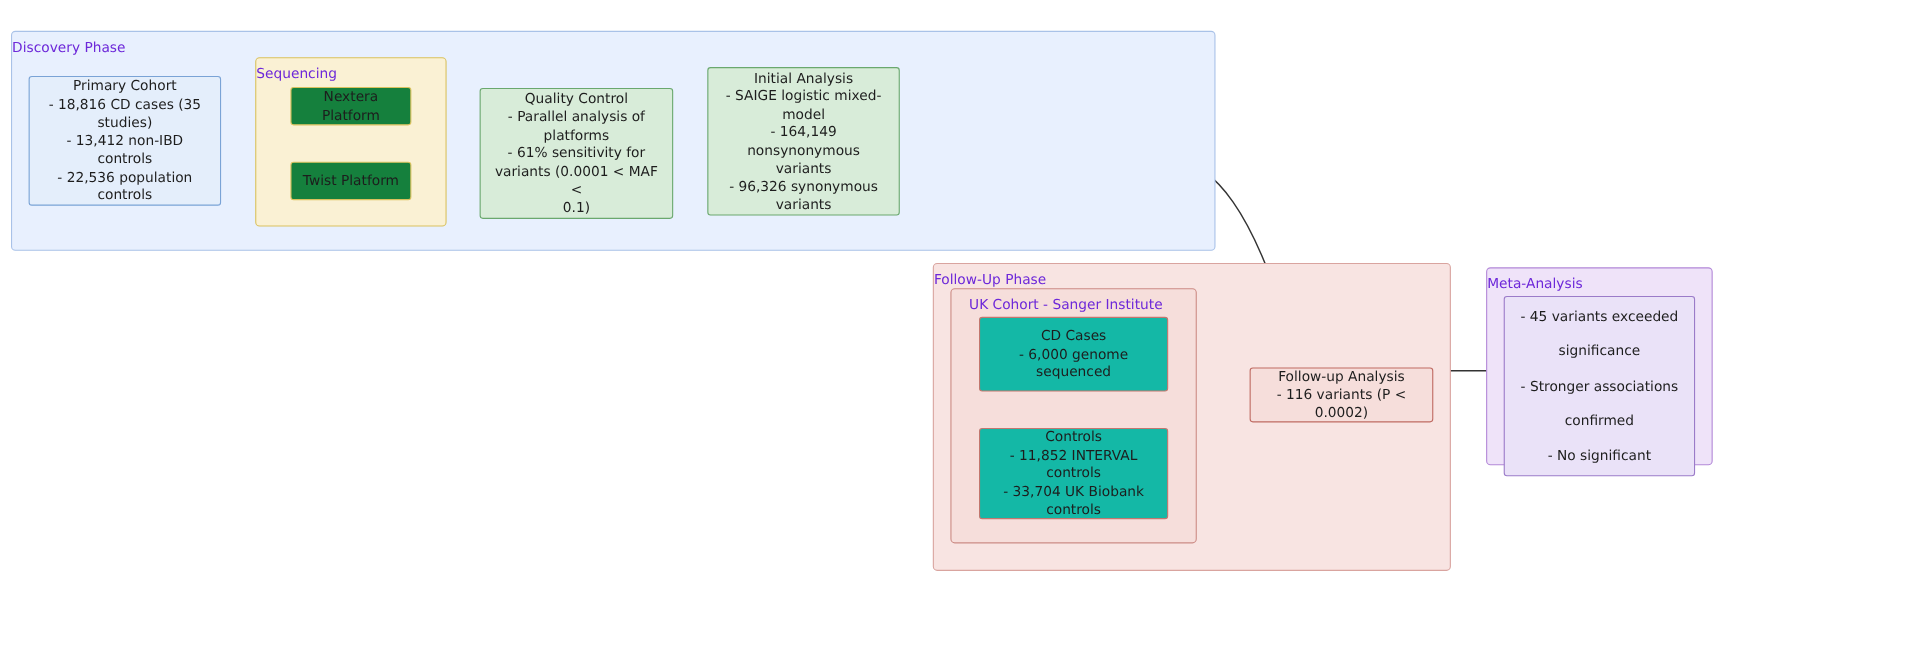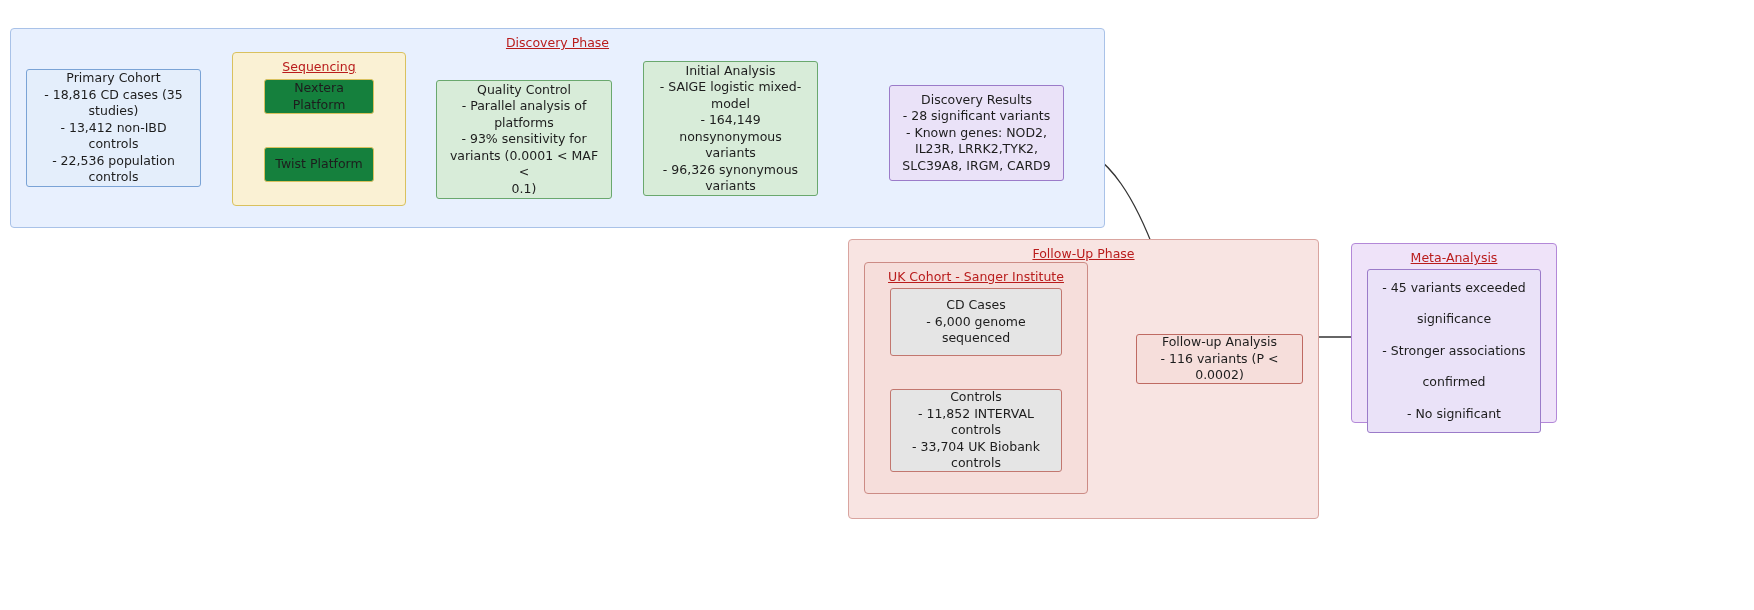--- a/index.html
+++ b/index.html
@@ -22,26 +22,25 @@
     box-sizing: border-box;
     border-width: 1px;
     border-style: solid;
     border-radius: 4px;
   }
   .cluster-label {
     position: absolute;
     top: 6px;
     left: 0;
     width: 100%;
-    text-align: center;
+    text-align: left;
     font-size: 12.5px;
-    color: #b91c1c;
+    color: #6d28d9;
     white-space: nowrap;
     pointer-events: none;
-    text-decoration: underline;
   }
   .cluster-discovery {
     background: #e8f0fe;
     border-color: #a9c2e8;
   }
   .cluster-sequencing {
     background: #faf1d4;
     border-color: #d9c15e;
   }
   .cluster-followup {
@@ -73,21 +72,21 @@
     color: #1d1d1d;
     padding: 5px 7px;
     overflow: hidden;
   }
   .node .nline { display: block; width: 100%; }
   .node-blue   { background: #e4eefb; border-color: #7aa3d6; }
   .node-yellow { background: #15803d; border-color: #d9c15e; }
   .node-green  { background: #d8ecd9; border-color: #6aa86e; }
   .node-purple { background: #eae2f8; border-color: #9b7bc9; }
   .node-red    { background: #f6dedb; border-color: #bf6a62; }
-  .node-pink   { background: #e5e5e5; border-color: #c2776f; }
+  .node-pink   { background: #14b8a6; border-color: #c2776f; }
   
   #edges {
     position: absolute;
     left: 0; top: 0;
     width: 1754px;
     height: 610px;
     pointer-events: none;
   }
   .edge-path {
     fill: none;
@@ -144,42 +143,35 @@
   </div>
 
   <div class="node node-yellow" style="left:264px; top:147px; width:110px; height:35px;align-items:flex-end;">
     <span class="nline">Twist Platform</span>
   </div>
 
   <div class="node node-green" style="left:436px; top:80px; width:176px; height:119px;">
     <span class="nline">Quality Control</span>
     <span class="nline">- Parallel analysis of</span>
     <span class="nline">platforms</span>
-    <span class="nline">- 93% sensitivity for</span>
+    <span class="nline">- 61% sensitivity for</span>
     <span class="nline">variants (0.0001 &lt; MAF &lt;</span>
     <span class="nline">0.1)</span>
   </div>
 
   <div class="node node-green" style="left:643px; top:61px; width:175px; height:135px;">
     <span class="nline">Initial Analysis</span>
     <span class="nline">- SAIGE logistic mixed-</span>
     <span class="nline">model</span>
     <span class="nline">- 164,149 nonsynonymous</span>
     <span class="nline">variants</span>
     <span class="nline">- 96,326 synonymous</span>
     <span class="nline">variants</span>
   </div>
 
-  <div class="node node-purple" style="left:889px; top:85px; width:175px; height:96px;">
-    <span class="nline">Discovery Results</span>
-    <span class="nline">- 28 significant variants</span>
-    <span class="nline">- Known genes: NOD2,</span>
-    <span class="nline">IL23R, LRRK2,TYK2,</span>
-    <span class="nline">SLC39A8, IRGM, CARD9</span>
-  </div>
 
   <div class="cluster cluster-followup" style="left:848px; top:239px; width:471px; height:280px;">
     <div class="cluster-label">Follow-Up Phase</div>
   </div>
 
   <div class="cluster cluster-ukcohort" style="left:864px; top:262px; width:224px; height:232px;">
     <div class="cluster-label" style="white-space:normal; line-height:1.25; padding:0 16px; box-sizing:border-box;">UK Cohort - Sanger Institute</div>
   </div>
 
   <div class="node node-pink" style="left:890px; top:288px; width:172px; height:68px;">

